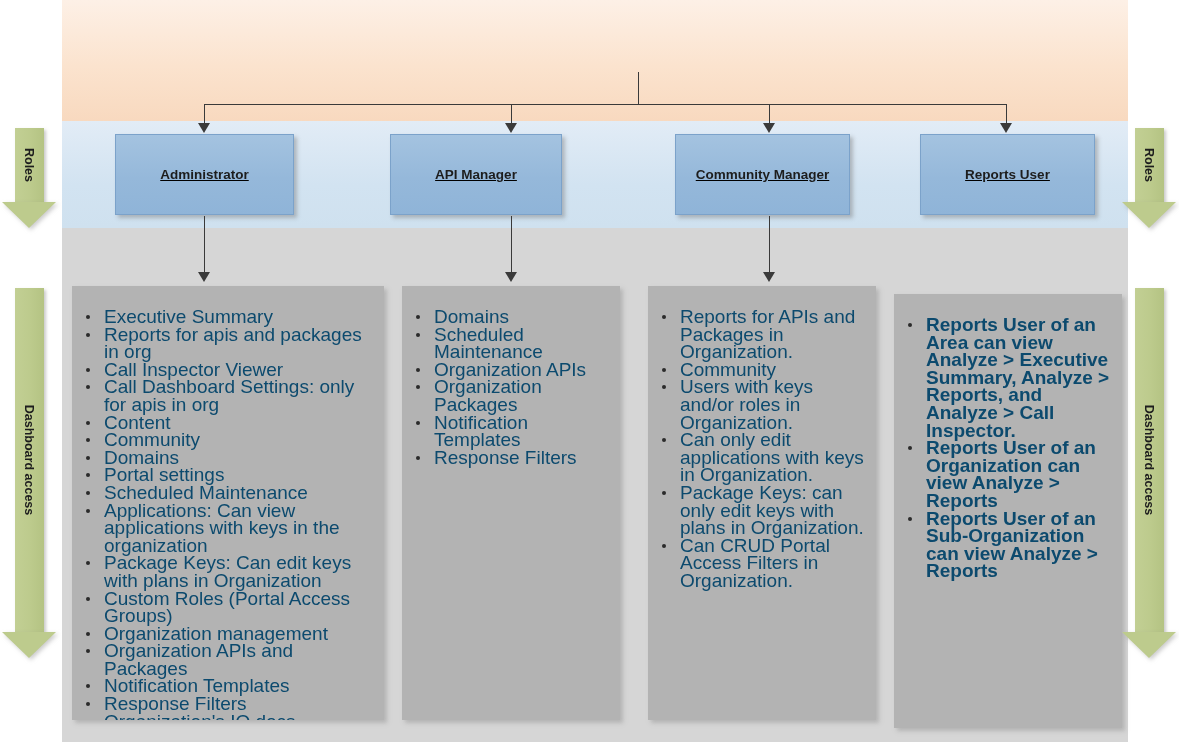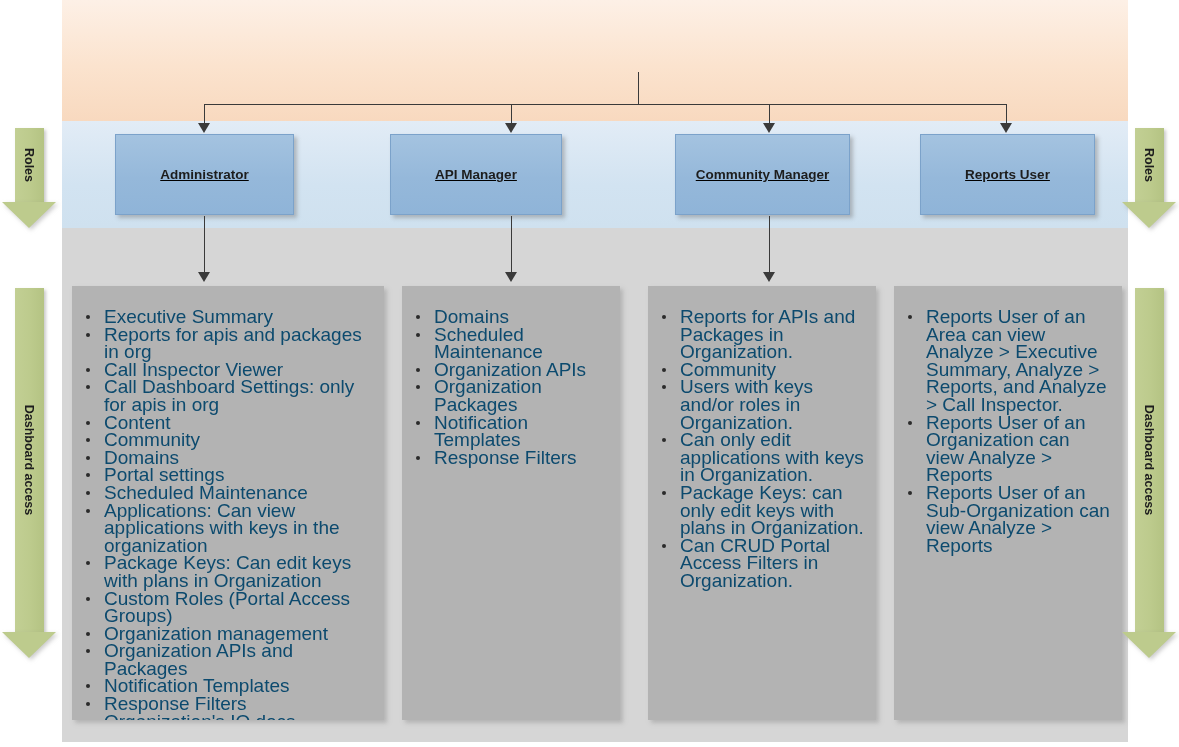--- a/index.html
+++ b/index.html
@@ -248,21 +248,21 @@
     <ul>
         <li>Reports for APIs and Packages in Organization.</li>
         <li>Community</li>
         <li>Users with keys and/or roles in Organization.</li>
         <li>Can only edit applications with keys in Organization.</li>
         <li>Package Keys: can only edit keys with plans in Organization.</li>
         <li>Can CRUD Portal Access Filters in Organization.</li>
       </ul>
   </div>
 
-  <div class="detail-box" style="left:894px; top:286px; width:228px; height:434px;">
+  <div class="detail-box" style="left:894px; top:294px; width:228px; height:434px;font-weight:bold;">
     <ul>
         <li>Reports User of an Area can view Analyze &gt; Executive Summary, Analyze &gt; Reports, and Analyze &gt; Call Inspector.</li>
         <li>Reports User of an Organization can view Analyze &gt; Reports</li>
         <li>Reports User of an Sub-Organization can view Analyze &gt; Reports</li>
       </ul>
   </div>
 
   <div class="side-arrow" style="left:2px; top:128px; height:100px;">
     <div class="shaft" style="height:74px;"></div>
     <div class="head" style="top:74px;"></div>

